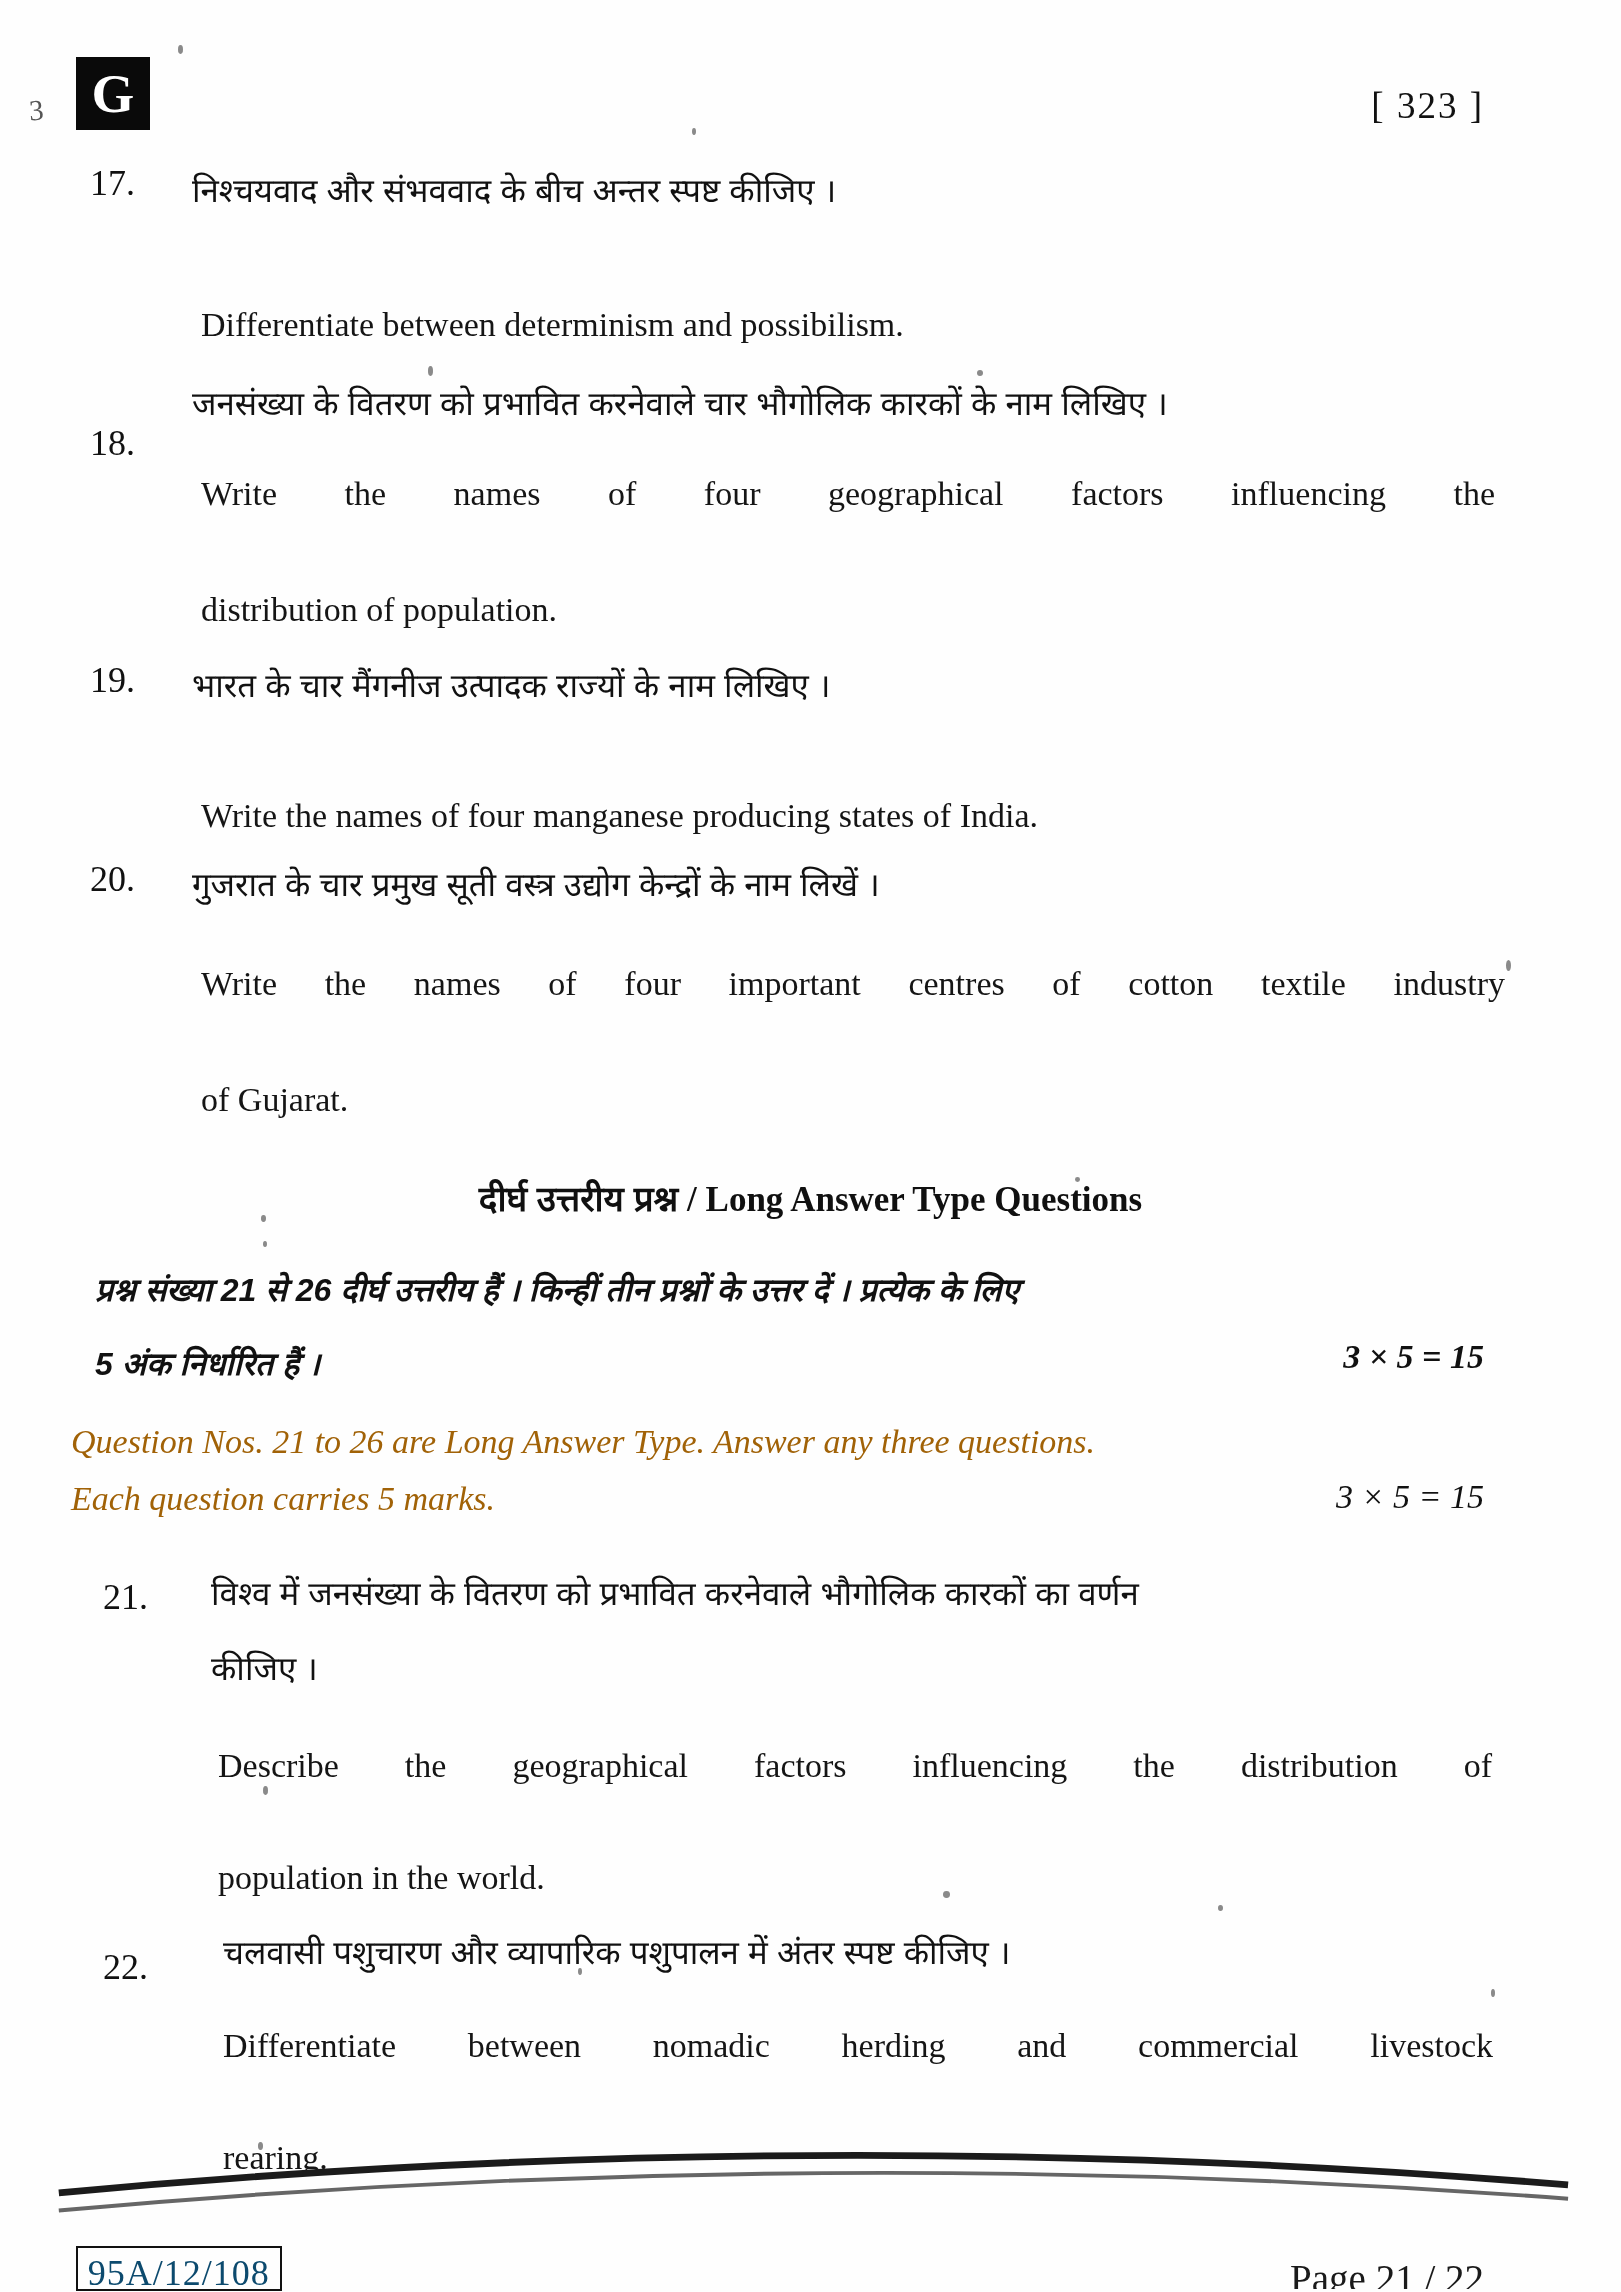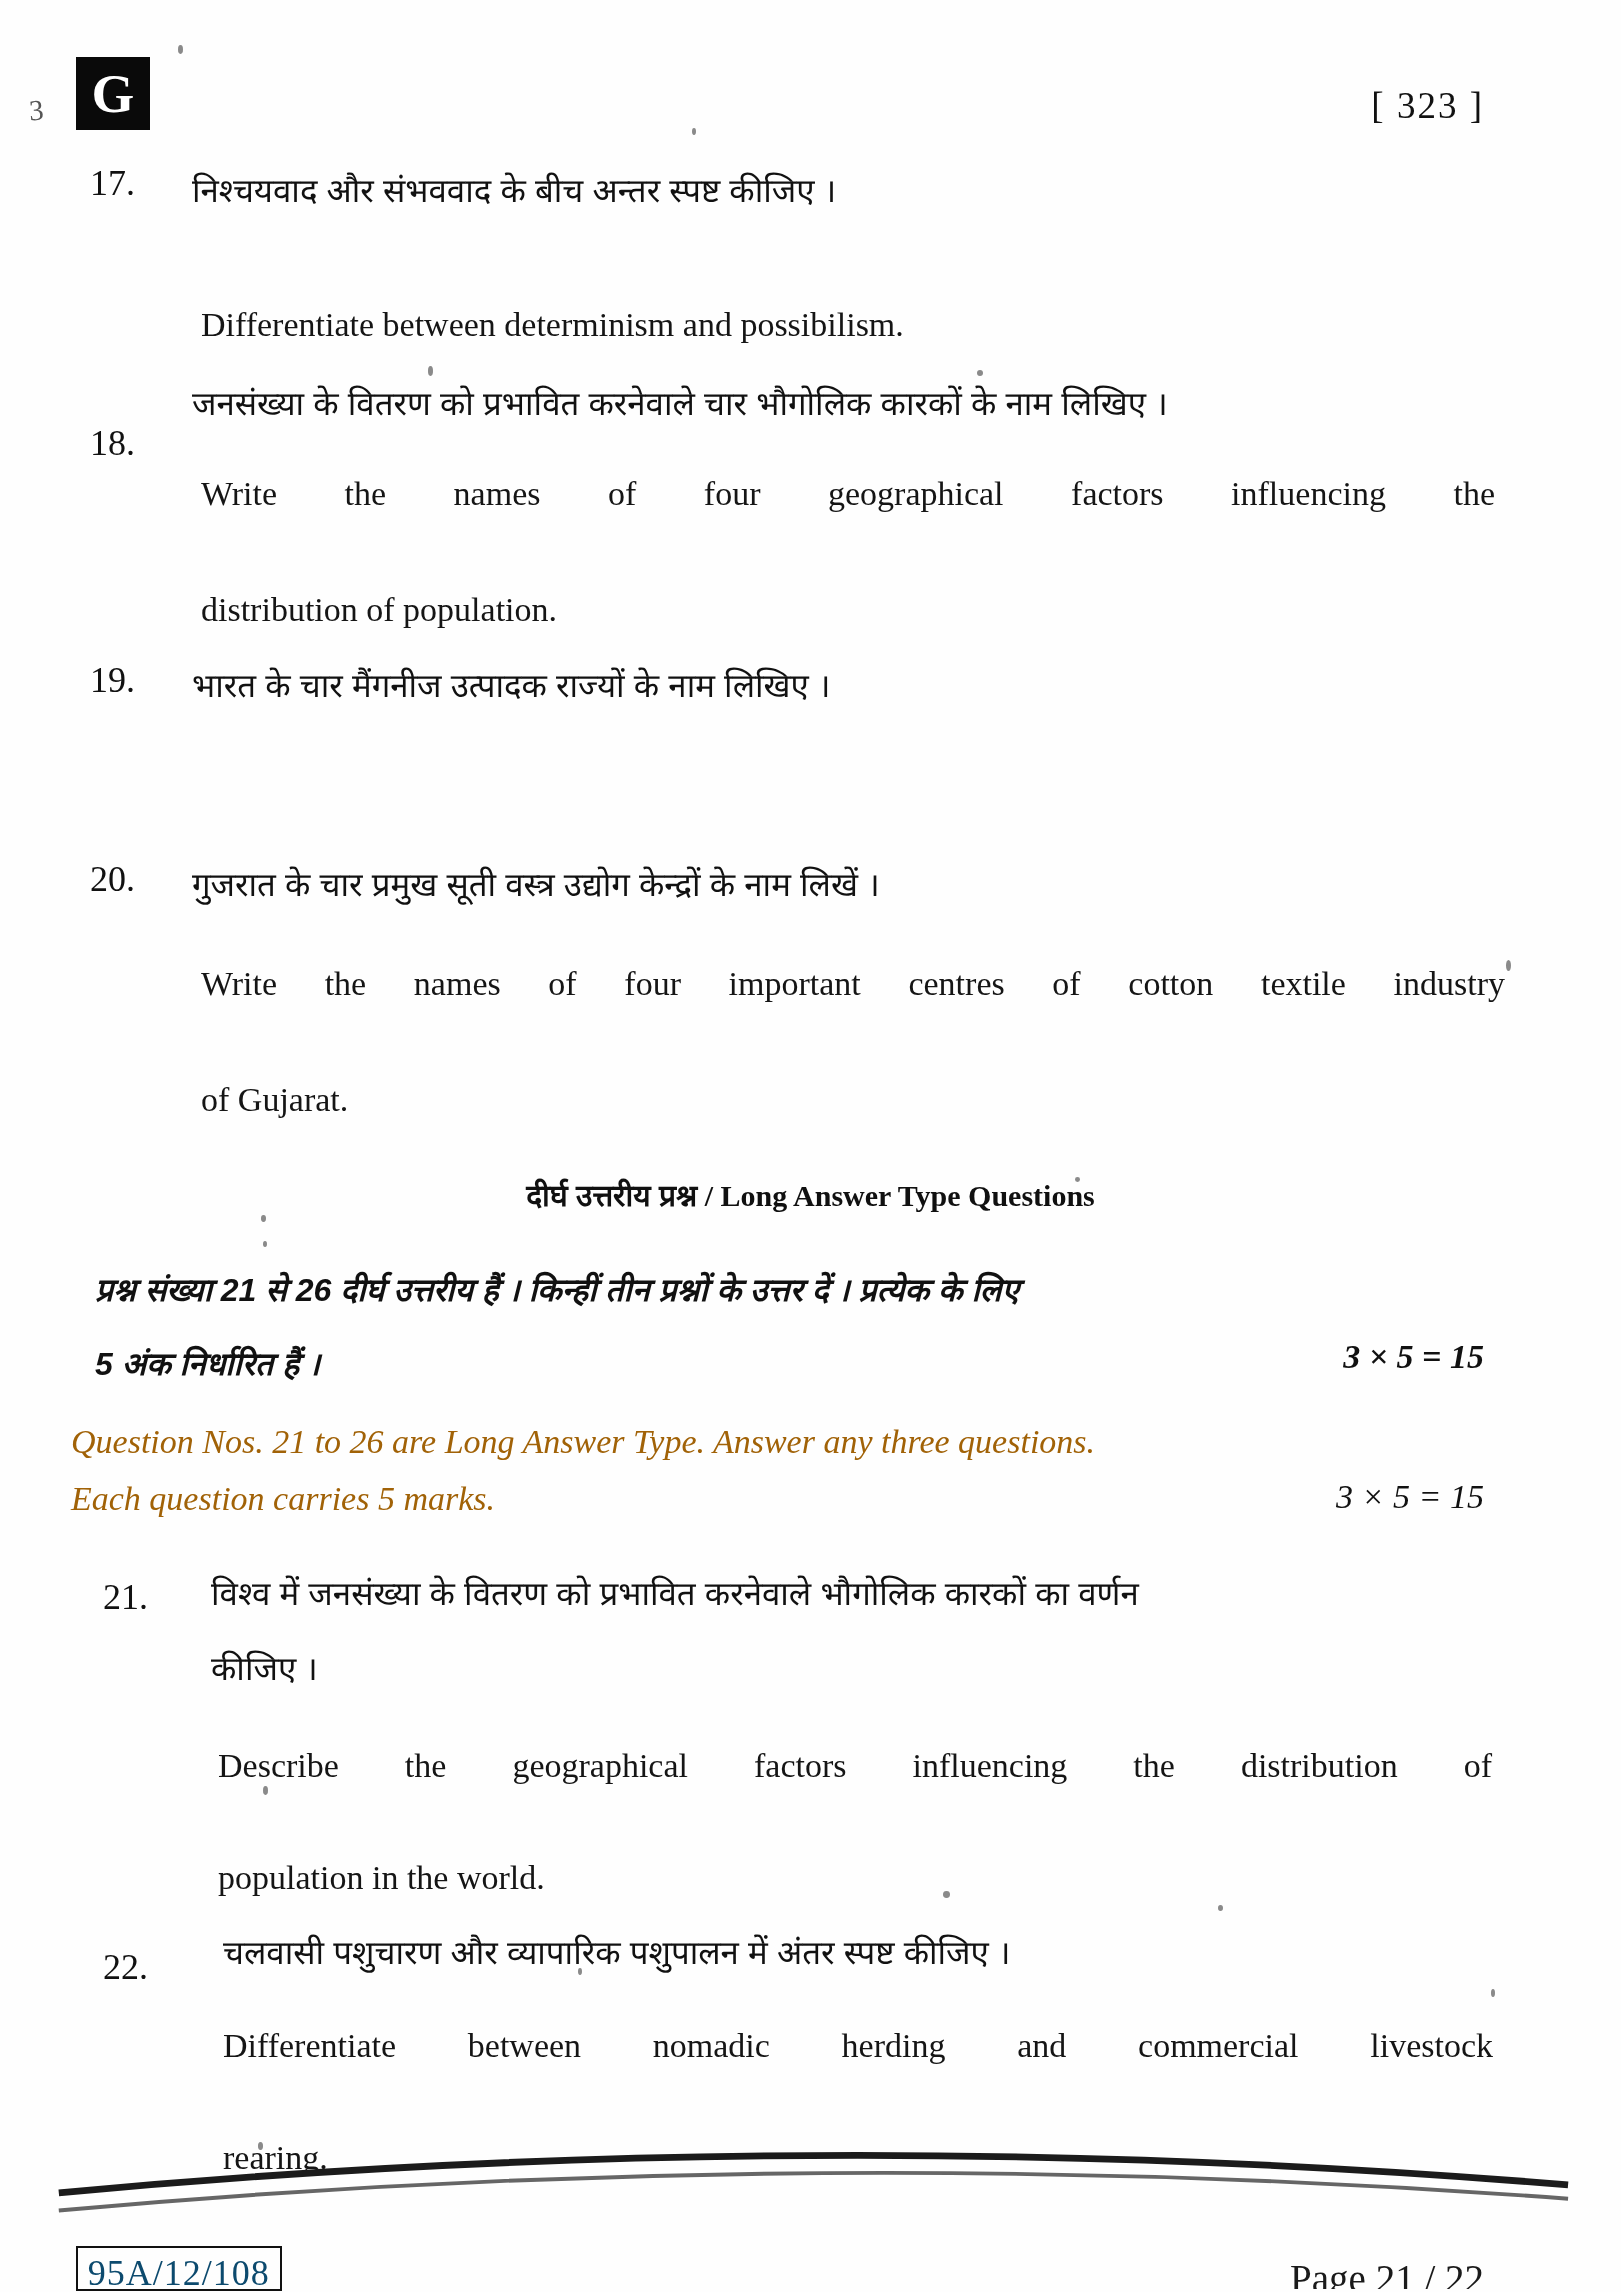--- a/index.html
+++ b/index.html
@@ -86,21 +86,21 @@
     white-space: nowrap;
     margin-top: 34px;
   }
 
   
   .section-head {
     position: absolute;
     left: 0; right: 0;
     text-align: center;
     font-weight: bold;
-    font-size: 30px;
+    font-size: 35px;
   }
   .section-head .sh-hi {
     font-family: "Liberation Sans", "DejaVu Sans", sans-serif;
   }
   .section-head .sh-en {
     font-family: "Liberation Serif", serif;
   }
 
   
   .instr-hi {
@@ -183,20 +183,21 @@
   <div class="hi" style="left:192px; top:167px;">निश्चयवाद और संभववाद के बीच अन्तर स्पष्ट कीजिए ।</div>
   <div class="en plain" style="left:201px; top:272px;">Differentiate between determinism and possibilism.</div>
 
   <div class="qnum" style="left:90px; top:377px;margin-top:45px;">18.</div>
   <div class="hi" style="left:192px; top:380px;">जनसंख्या के वितरण को प्रभावित करनेवाले चार भौगोलिक कारकों के नाम लिखिए ।</div>
   <div class="en justify" style="left:201px; top:475px; width:1294px;">Write the names of four geographical factors influencing the</div>
   <div class="en plain" style="left:201px; top:557px;">distribution of population.</div>
 
   <div class="qnum" style="left:90px; top:659px;">19.</div>
   <div class="hi" style="left:192px; top:662px;">भारत के चार मैंगनीज उत्पादक राज्यों के नाम लिखिए ।</div>
+  <div class="en plain" style="left:201px; top:763px;">Write the names of four manganese producing states of India.</div>
 
   <div class="qnum" style="left:90px; top:858px;">20.</div>
   <div class="hi" style="left:192px; top:861px;text-align:center;">गुजरात के चार प्रमुख सूती वस्त्र उद्योग केन्द्रों के नाम लिखें ।</div>
   <div class="en justify" style="left:201px; top:965px; width:1304px;">Write the names of four important centres of cotton textile industry</div>
   <div class="en plain" style="left:201px; top:1047px;">of Gujarat.</div>
 
   <div class="section-head" style="top:1174px;">
     <span class="sh-hi">दीर्घ उत्तरीय प्रश्न</span><span class="sh-en"> / </span><span class="sh-en">Long Answer Type Questions</span>
   </div>
 

